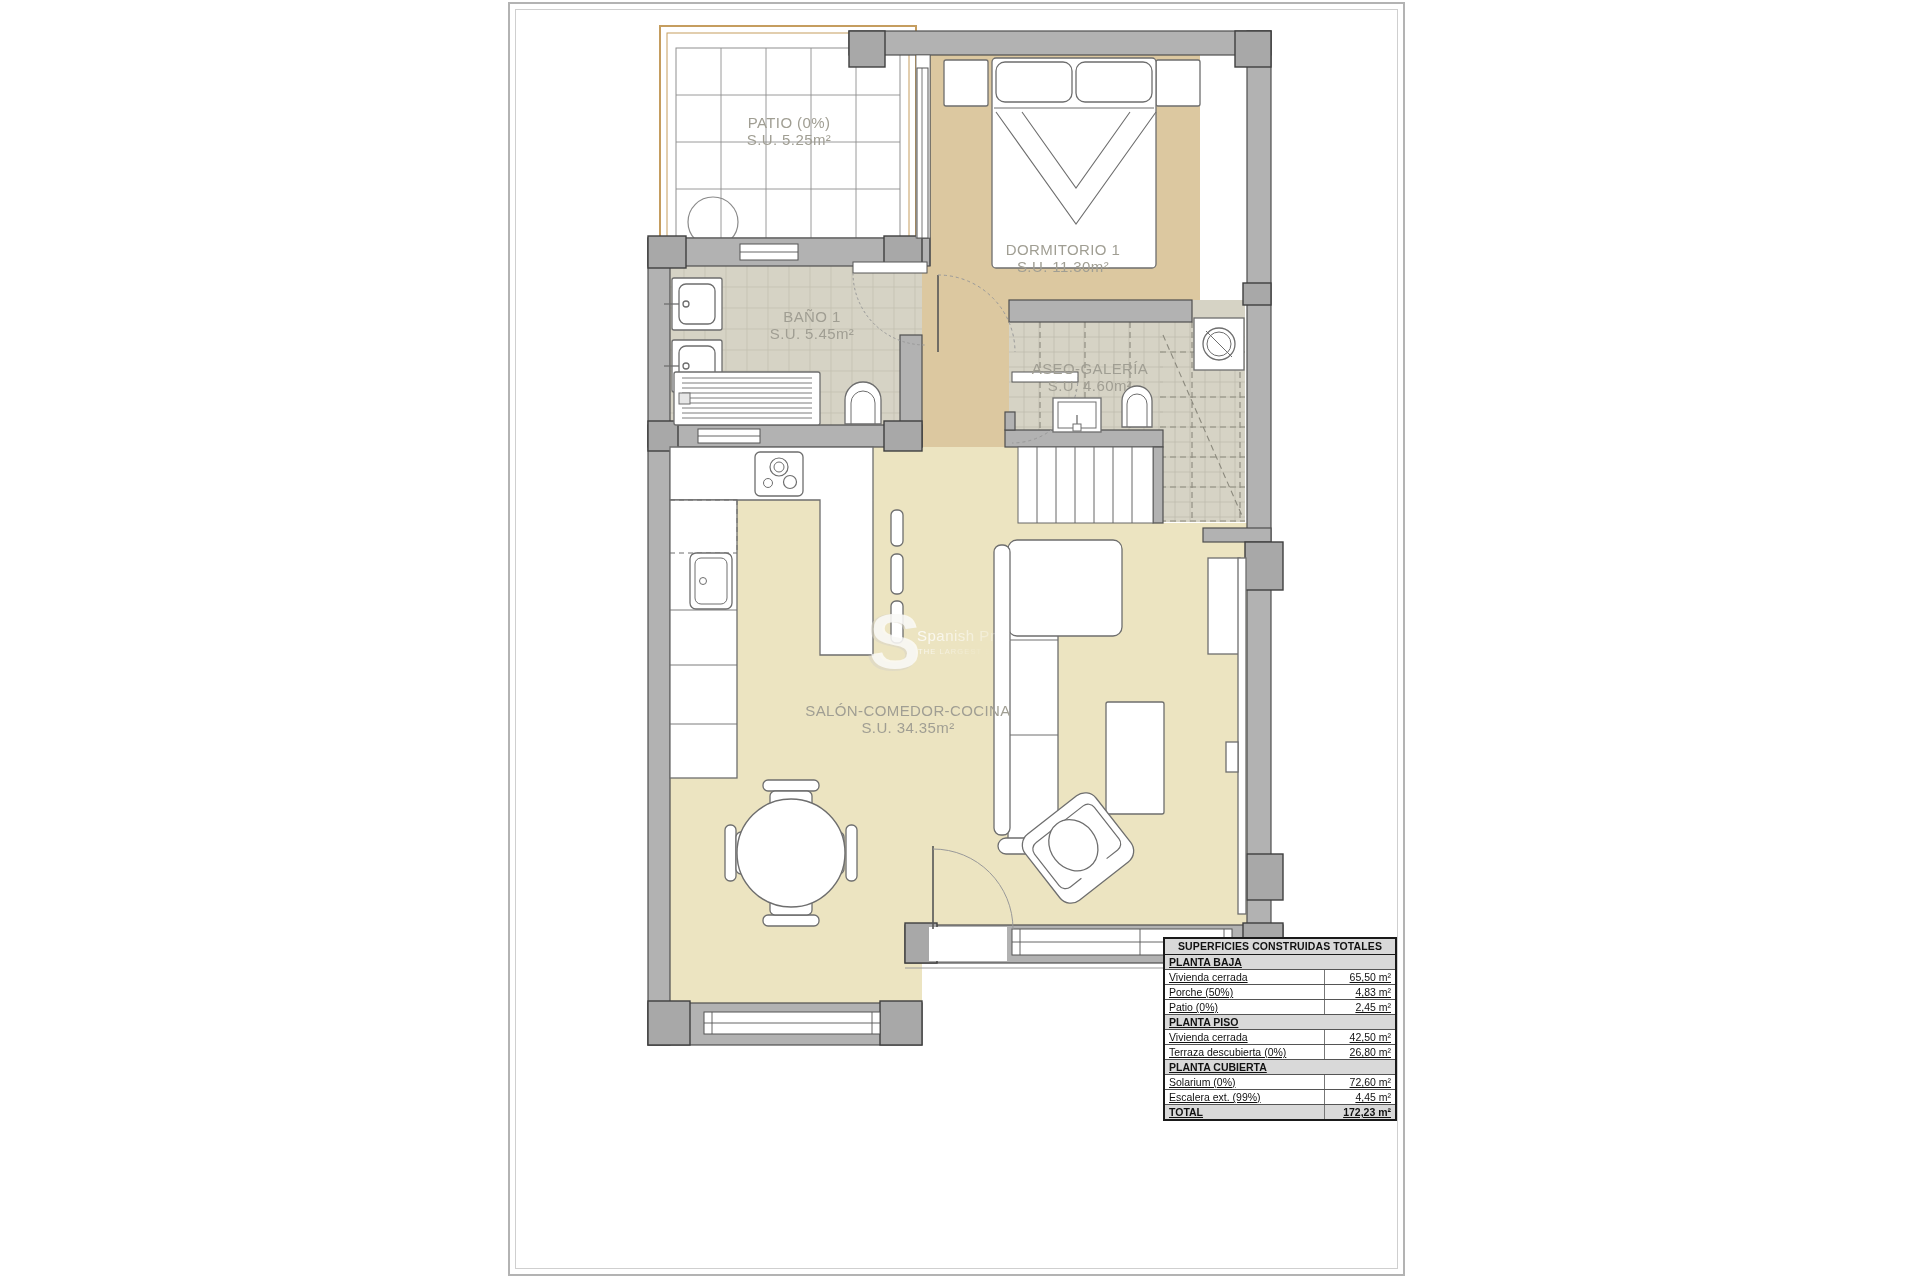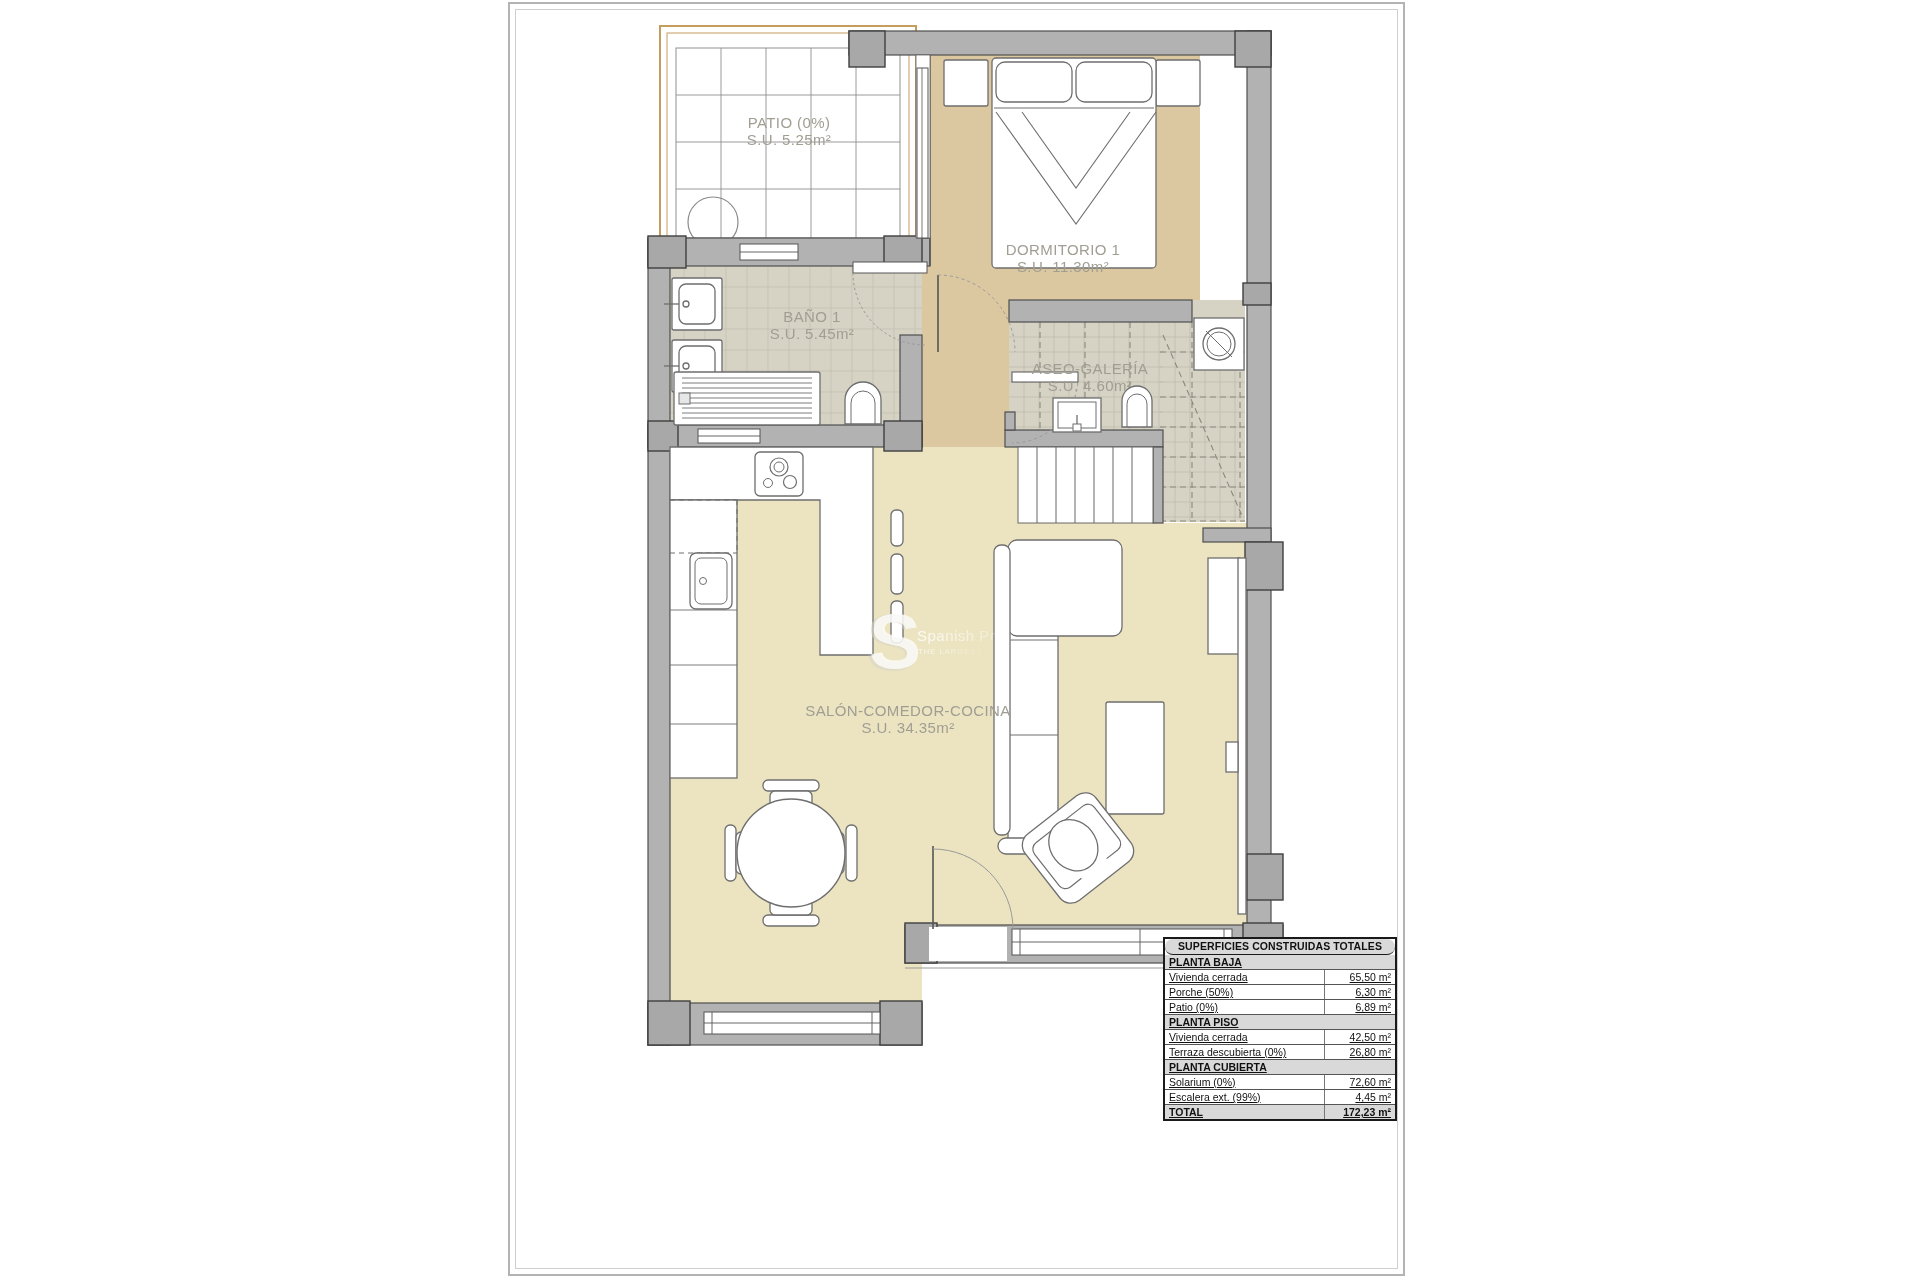--- a/index.html
+++ b/index.html
@@ -9,21 +9,21 @@
          border:2px solid #b3b3b3;box-sizing:border-box;background:#fff;}
   .sheet::after{content:"";position:absolute;left:5px;top:5px;right:5px;bottom:5px;
          border:1px solid #cfcfcf;}
   svg.plan{position:absolute;left:0;top:0;width:1920px;height:1280px;}
   svg text{font-family:"Liberation Sans",sans-serif;}
   .rlabel{fill:#a09e93;font-size:15px;letter-spacing:.4px;}
   
   .surf-table{position:absolute;left:1163px;top:937px;width:234px;
       border:2px solid #1a1a1a;background:#fff;font-size:10.5px;color:#111;box-sizing:border-box;}
   .thead{background:#d9d9d9;font-weight:bold;text-align:center;height:15px;line-height:15px;
-      border-bottom:1px solid #1a1a1a;letter-spacing:.1px;border-radius:8px;}
+      border-bottom:1px solid #1a1a1a;letter-spacing:.1px;}
   .trow{display:flex;height:14px;line-height:14px;border-bottom:1px solid #555;text-decoration:underline;}
   .trow:last-child{border-bottom:none;align-items:center;}
   .trow .lbl{flex:0 0 57%;padding-left:4px;box-sizing:border-box;white-space:nowrap;overflow:hidden;}
   .trow .val{flex:1;text-align:right;padding-right:4px;border-left:1px solid #777;box-sizing:border-box;margin-left:28px;}
   .trow.section{background:#d9d9d9;font-weight:bold;}
   .trow.section .val{border-left:none;}
   .trow.total{background:#d9d9d9;font-weight:bold;}
 </style>
 </head>
 <body>
@@ -307,25 +307,25 @@
     <div class="trow section">
         <span class="lbl">PLANTA BAJA</span>
         <span class="val"></span>
       </div>
     <div class="trow">
         <span class="lbl">Vivienda cerrada</span>
         <span class="val">65,50 m²</span>
       </div>
     <div class="trow">
         <span class="lbl">Porche (50%)</span>
-        <span class="val">6,30 m²</span>
+        <span class="val">4,83 m²</span>
       </div>
     <div class="trow">
         <span class="lbl">Patio (0%)</span>
-        <span class="val">6,89 m²</span>
+        <span class="val">2,45 m²</span>
       </div>
     <div class="trow section">
         <span class="lbl">PLANTA PISO</span>
         <span class="val"></span>
       </div>
     <div class="trow">
         <span class="lbl">Vivienda cerrada</span>
         <span class="val">42,50 m²</span>
       </div>
     <div class="trow">

